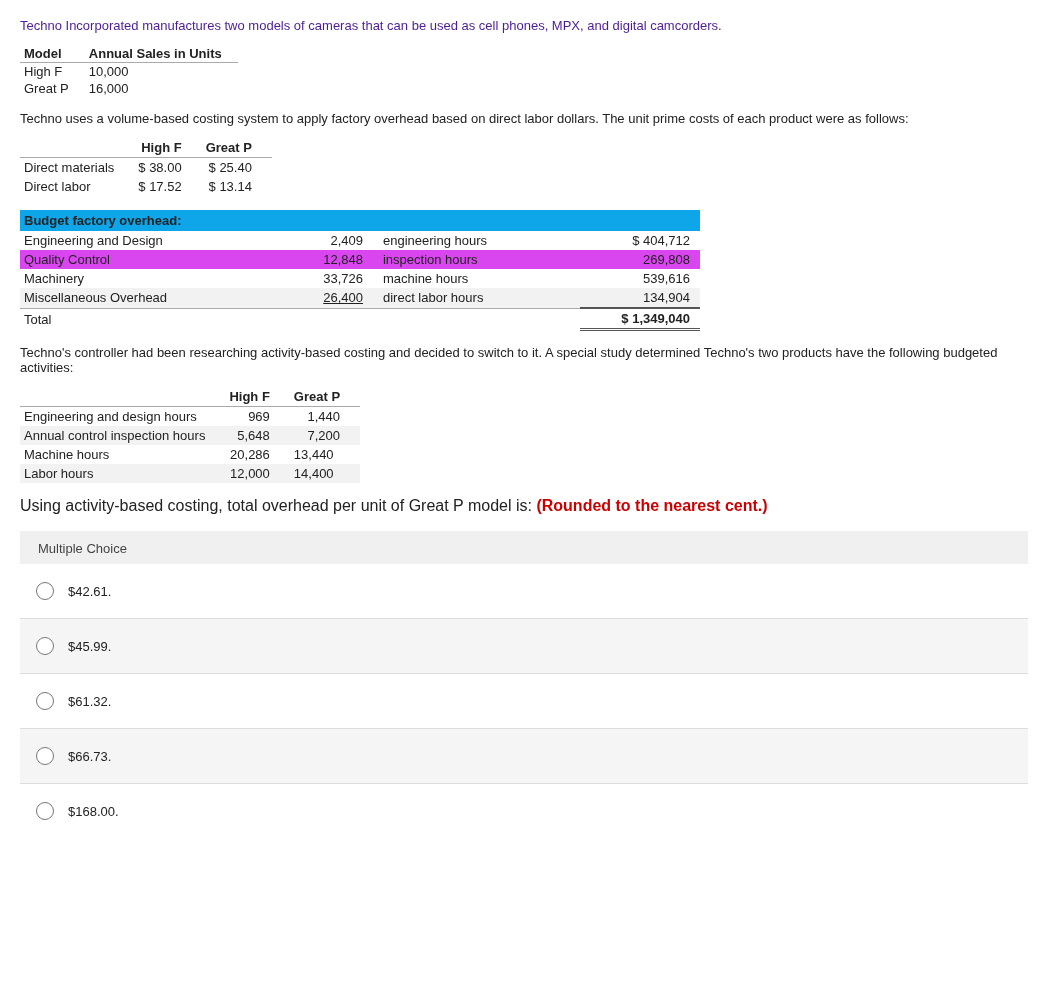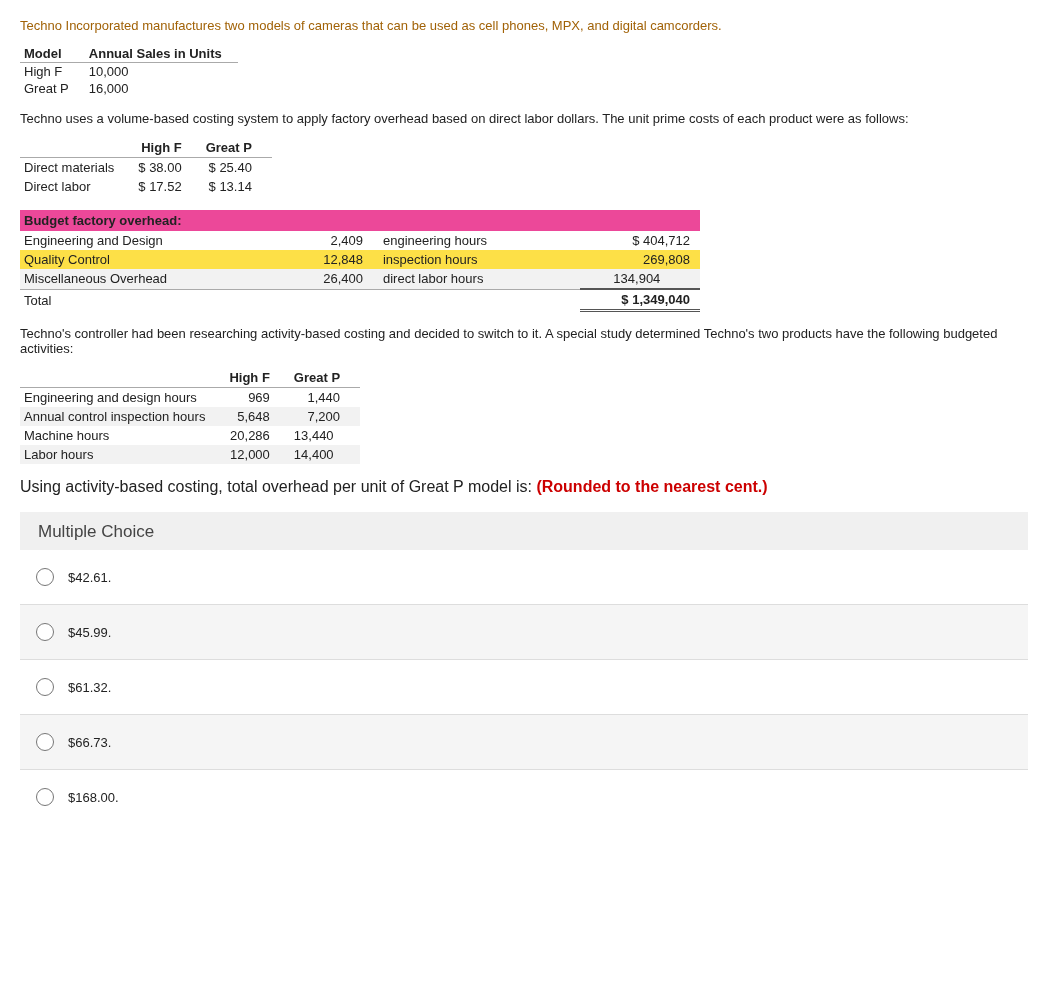--- a/index.html
+++ b/index.html
@@ -10,21 +10,21 @@
       background: #fff;
       width: 1048px;
       min-height: 982px;
     }
     .page {
       padding: 18px 20px;
     }
     .intro-text {
       font-size: 13px;
       margin-bottom: 12px;
-      color: #a16207;
+      color: #4c1d95;
     }
     
     .sales-table {
       border-collapse: collapse;
       margin-bottom: 14px;
       font-size: 13px;
     }
     .sales-table td {
       padding: 1px 16px 1px 4px;
     }
@@ -110,21 +110,21 @@
       font-weight: bold;
     }
     
     .mc-section {
       background: #f0f0f0;
       padding: 10px 18px 8px 18px;
       margin-top: 16px;
       margin-bottom: 0;
     }
     .mc-label {
-      font-size: 17px;
+      font-size: 13px;
       font-weight: normal;
       color: #444;
       margin-bottom: 0;
     }
     .mc-options {
       margin-top: 0;
     }
     .mc-option {
       display: flex;
       align-items: center;
@@ -195,39 +195,45 @@
           <td>Direct labor</td>
           <td style="text-align: center;">$ 17.52</td>
           <td style="text-align: right;">$ 13.14</td>
         </tr>
       </tbody>
   </table>
 
   <table class="overhead-table">
     <tbody id="overhead-tbody">
         <tr class="section-header">
-          <td colspan="4" style="background-color: #ec4899;">Budget factory overhead:</td>
+          <td colspan="4" style="background-color: #0ea5e9;">Budget factory overhead:</td>
         </tr>
         <tr>
           <td style="padding-left: 4px; padding-right: 40px;">Engineering and Design</td>
           <td style="text-align: right; padding-right: 16px;">2,409</td>
           <td style="padding-right: 30px;">engineering hours</td>
           <td style="text-align: right;">$ 404,712</td>
         </tr>
-        <tr style="background-color: #fde047;">
+        <tr style="background-color: #d946ef;">
           <td style="padding-left: 4px; padding-right: 40px;">Quality Control</td>
           <td style="text-align: right; padding-right: 16px;">12,848</td>
           <td style="padding-right: 30px;">inspection hours</td>
           <td style="text-align: right;">269,808</td>
         </tr>
+        <tr>
+          <td style="padding-left: 4px; padding-right: 40px;">Machinery</td>
+          <td style="text-align: right; padding-right: 16px;">33,726</td>
+          <td style="padding-right: 30px;">machine hours</td>
+          <td style="text-align: right;">539,616</td>
+        </tr>
         <tr style="background-color: rgb(242, 242, 242);">
           <td style="padding-left: 4px; padding-right: 40px;">Miscellaneous Overhead</td>
-          <td style="text-align: right; padding-right: 16px;">26,400</td>
+          <td style="text-align: right; padding-right: 16px; text-decoration: underline;">26,400</td>
           <td style="padding-right: 30px;">direct labor hours</td>
-          <td style="text-align: center;">134,904</td>
+          <td style="text-align: right;">134,904</td>
         </tr>
         <tr class="total-row">
           <td style="padding-left: 4px;">Total</td>
           <td></td>
           <td></td>
           <td class="total-amount" style="text-align: right; border-top: 2px solid rgb(85, 85, 85); border-bottom: 3px double rgb(85, 85, 85); font-weight: bold;">$ 1,349,040</td>
         </tr>
       </tbody>
   </table>
 

